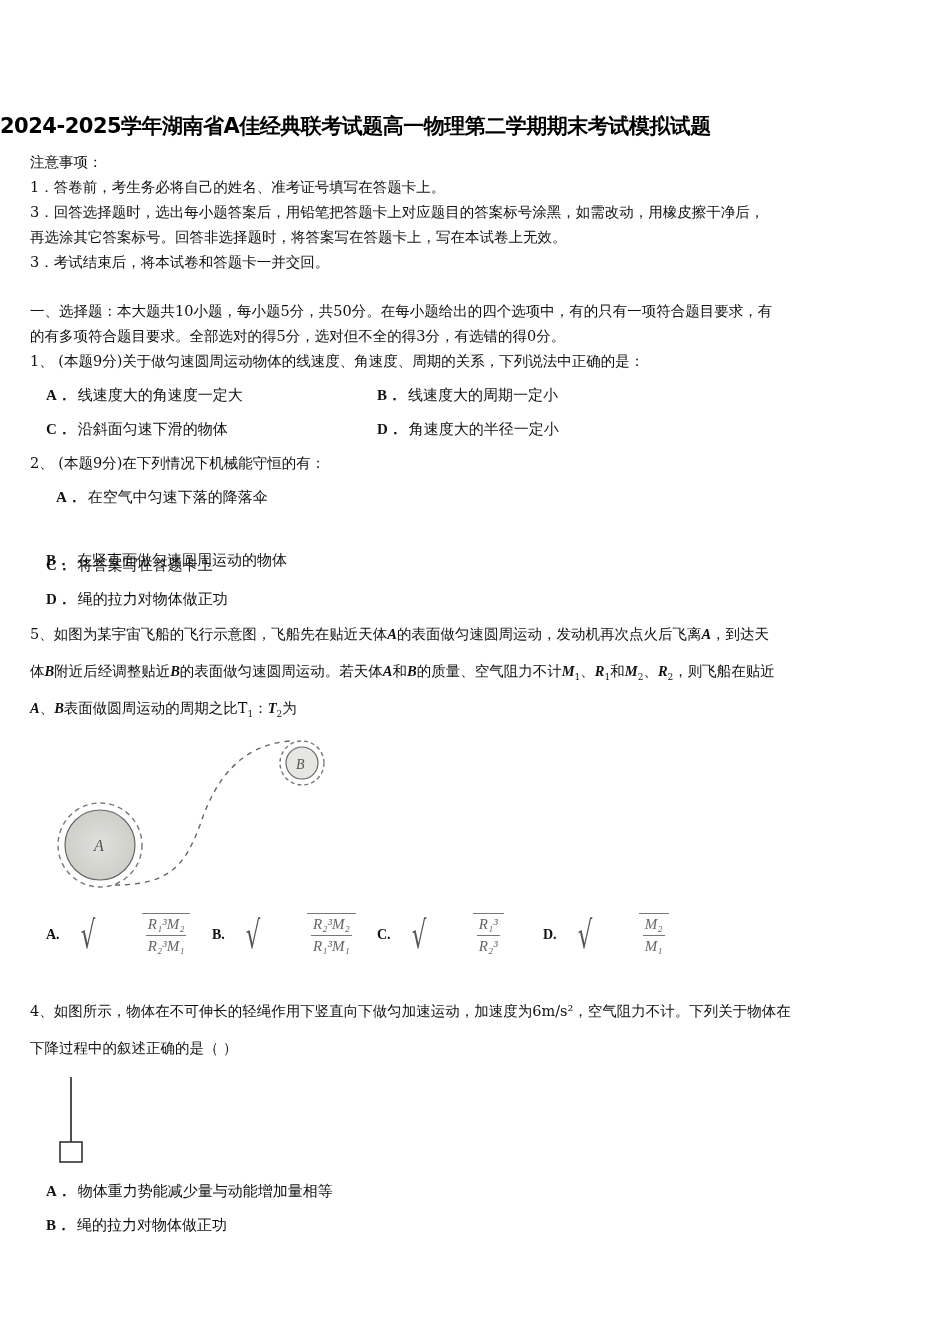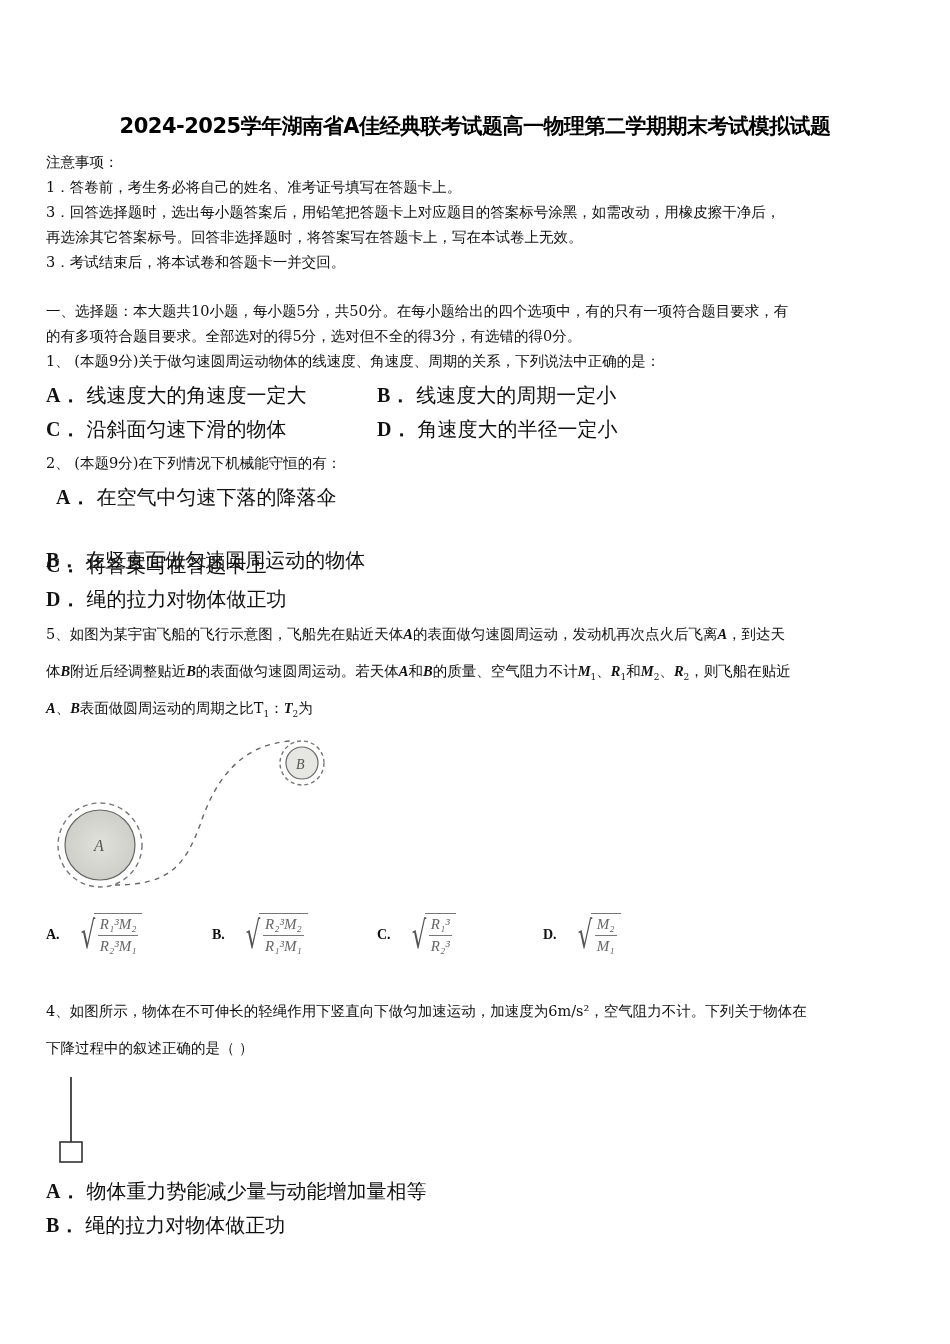--- a/index.html
+++ b/index.html
@@ -1,29 +1,29 @@
 <!DOCTYPE html>
 <html><head>
 <meta charset="utf-8">
 <style>
   html, body { margin: 0; padding: 0; background: #ffffff; }
   body { width: 950px; height: 1344px; position: relative; overflow: hidden;
          font-family: "DejaVu Serif", "Liberation Serif", serif; color: #111; }
-  .title { position: absolute; left: 0; width: 950px; top: 112px; text-align: center;
+  .title { position: absolute; left: 0; width: 950px; top: 112px; 
            font-family: "DejaVu Sans", "Liberation Sans", sans-serif; font-weight: bold;
            font-size: 21px; letter-spacing: -0.5px; color: #000; }
-  .line { position: absolute; left: 46px; font-size: 14.5px; white-space: nowrap; line-height: 20px; }
+  .line { position: absolute; left: 30px; font-size: 14.5px; white-space: nowrap; line-height: 20px; }
   .opt-label { font-weight: bold; font-family: "Liberation Serif", serif; margin-right: 6px; }
-  .opt { position: absolute; font-size: 20px; white-space: nowrap; line-height: 20px; }
+  .opt { position: absolute; font-size: 15px; white-space: nowrap; line-height: 20px; }
   i.v { font-style: italic; font-weight: bold; font-family: "Liberation Serif", serif; }
   .figure { position: absolute; }
   .formula { position: absolute; display: flex; align-items: center; font-size: 14px; }
   .sqrt { display: flex; align-items: stretch; }
   .radical { font-size: 38px; line-height: 44px; color: #555; font-family: "DejaVu Serif", serif; transform: scaleX(0.6); margin-right: -6px; }
-  .frac { display: flex; flex-direction: column; align-items: center; border-top: 1px solid #777; padding: 2px 4px 0 4px; color: #666; font-family: "Liberation Serif", serif; font-style: italic; font-size: 15px; }
+  .frac { display: flex; flex-direction: column; align-items: center; border-top: 1px solid #777; padding: 2px 4px 0 4px; color: #666; font-family: "Liberation Serif", serif; font-style: italic; font-size: 15px; margin-left: 48px; }
   .frac .num { border-bottom: 1px solid #777; padding: 0 2px 2px 2px; }
   .frac .den { padding: 2px 2px 0 2px; }
   sub, sup { font-size: 9px; font-style: normal; }
 </style>
 </head>
 <body>
 
 <div class="title">2024-2025学年湖南省A佳经典联考试题高一物理第二学期期末考试模拟试题</div>
 
 <div class="line" style="top:152px">注意事项：</div>

